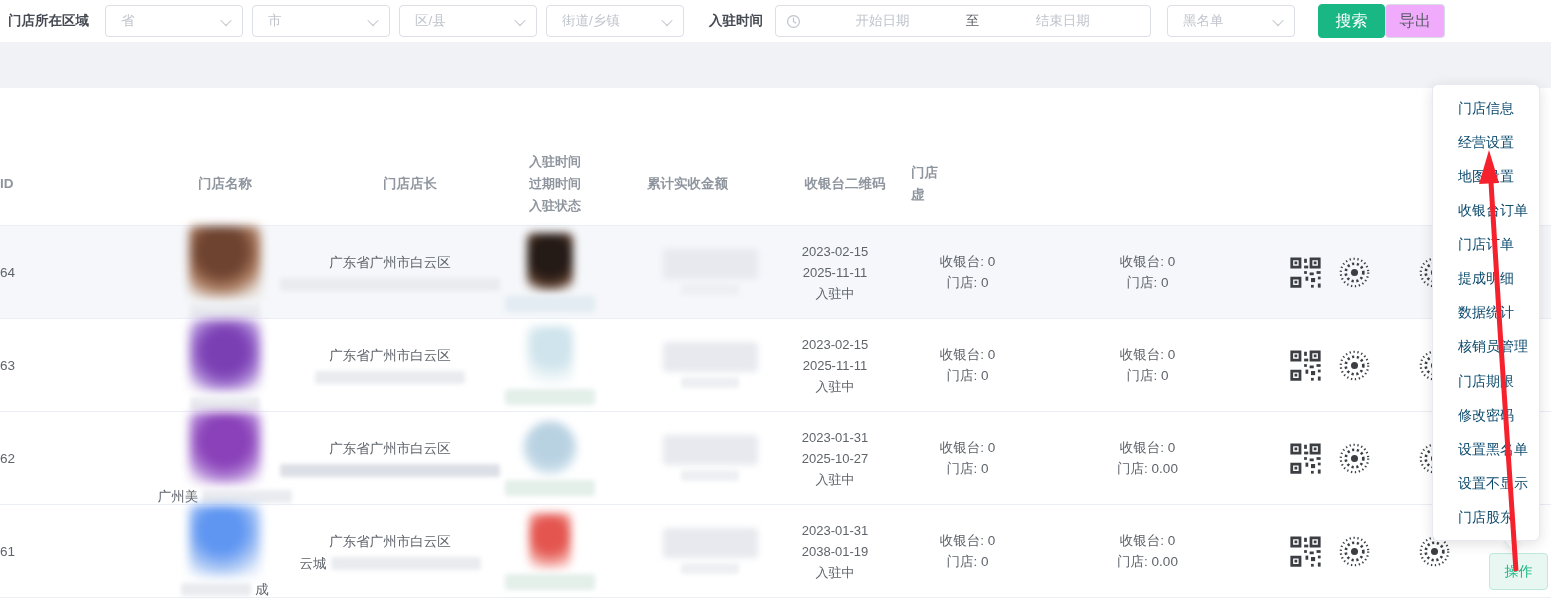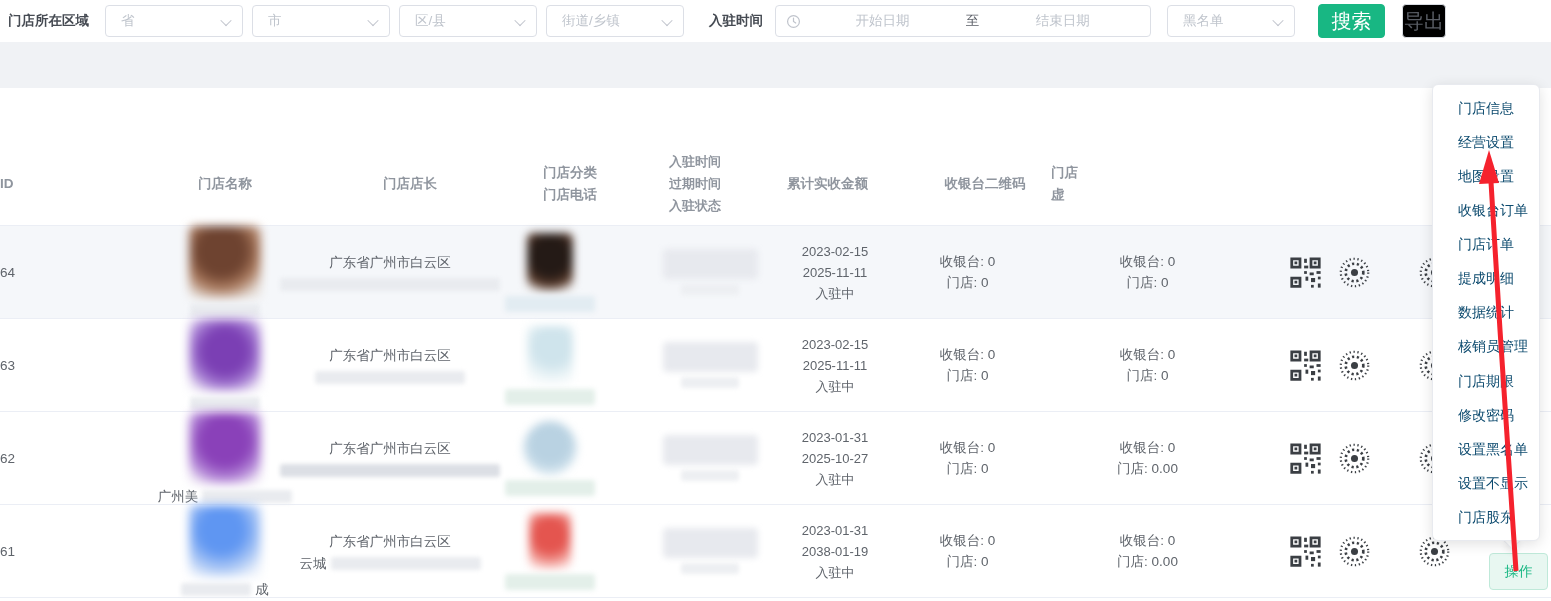--- a/index.html
+++ b/index.html
@@ -22,23 +22,23 @@
     background:#fff;display:flex;align-items:center;padding:0 26px 0 15px;margin-right:9px;cursor:pointer;}
   .sel .ph{font-size:13.5px;color:#bfc4cc;white-space:nowrap;overflow:hidden;}
   .chev{position:absolute;right:12px;top:12px;width:8px;height:8px;
     border-right:1.5px solid #c0c4cc;border-bottom:1.5px solid #c0c4cc;transform:rotate(45deg) translate(-1px,-1px);}
   .sel.blacklist{width:128px;margin-left:16px;margin-right:0;}
   .date-range{width:376px;height:32px;border:1px solid #dcdfe6;border-radius:4px;background:#fff;
     display:flex;align-items:center;padding:0 8px 0 10px;cursor:text;}
   .date-range .ph{flex:1;text-align:center;font-size:13.5px;color:#bfc4cc;}
   .date-range .to{font-size:13.5px;color:#5a5e66;padding:0 4px;}
   .clock-ic{width:15px;height:15px;margin-right:2px;flex:none;}
-  .btn{height:34px;border-radius:4px;font-size:20px;cursor:pointer;border:1px solid transparent;}
+  .btn{height:34px;border-radius:4px;font-size:16px;cursor:pointer;border:1px solid transparent;}
   .btn-search{width:67px;margin-left:23px;background:var(--accent-green);color:#fff;border-color:var(--accent-green);}
-  .btn-export{width:44px;margin-left:17px;background:#000000;color:#5a5e66;border-color:#d9dce2;}
+  .btn-export{width:60px;background:#f0abfc;color:#5a5e66;border-color:#d9dce2;}
 
   .gray-band{height:46px;background:#f0f2f5;}
 
   
   .panel{background:#fff;height:513px;padding-top:30px;position:relative;}
   .list-header{display:flex;align-items:center;padding-left:8px;height:18px;}
   .green-bar{width:4px;height:16px;border-radius:2px;background:var(--accent-green);margin-right:9px;}
   .list-title{font-size:15px;font-weight:bold;color:#303133;}
   .stat{font-size:13.5px;color:#8f949b;margin-left:26px;white-space:nowrap;}
   .stat:first-of-type{margin-left:30px;}
@@ -157,24 +157,20 @@
       <div class="thead">
         <div class="c c-id">
             <div>ID</div>
           </div>
         <div class="c c-name">
             <div>门店名称</div>
           </div>
         <div class="c c-leader">
             <div>门店店长</div>
           </div>
-        <div class="c c-cat">
-          <div>门店分类</div>
-            <div>门店电话</div>
-        </div>
         <div class="c c-date">
           <div>入驻时间</div>
             <div>过期时间</div>
             <div>入驻状态</div>
         </div>
         <div class="c c-paid">
             <div>累计实收金额</div>
           </div>
         <div class="c c-qr">
             <div>收银台二维码</div>

